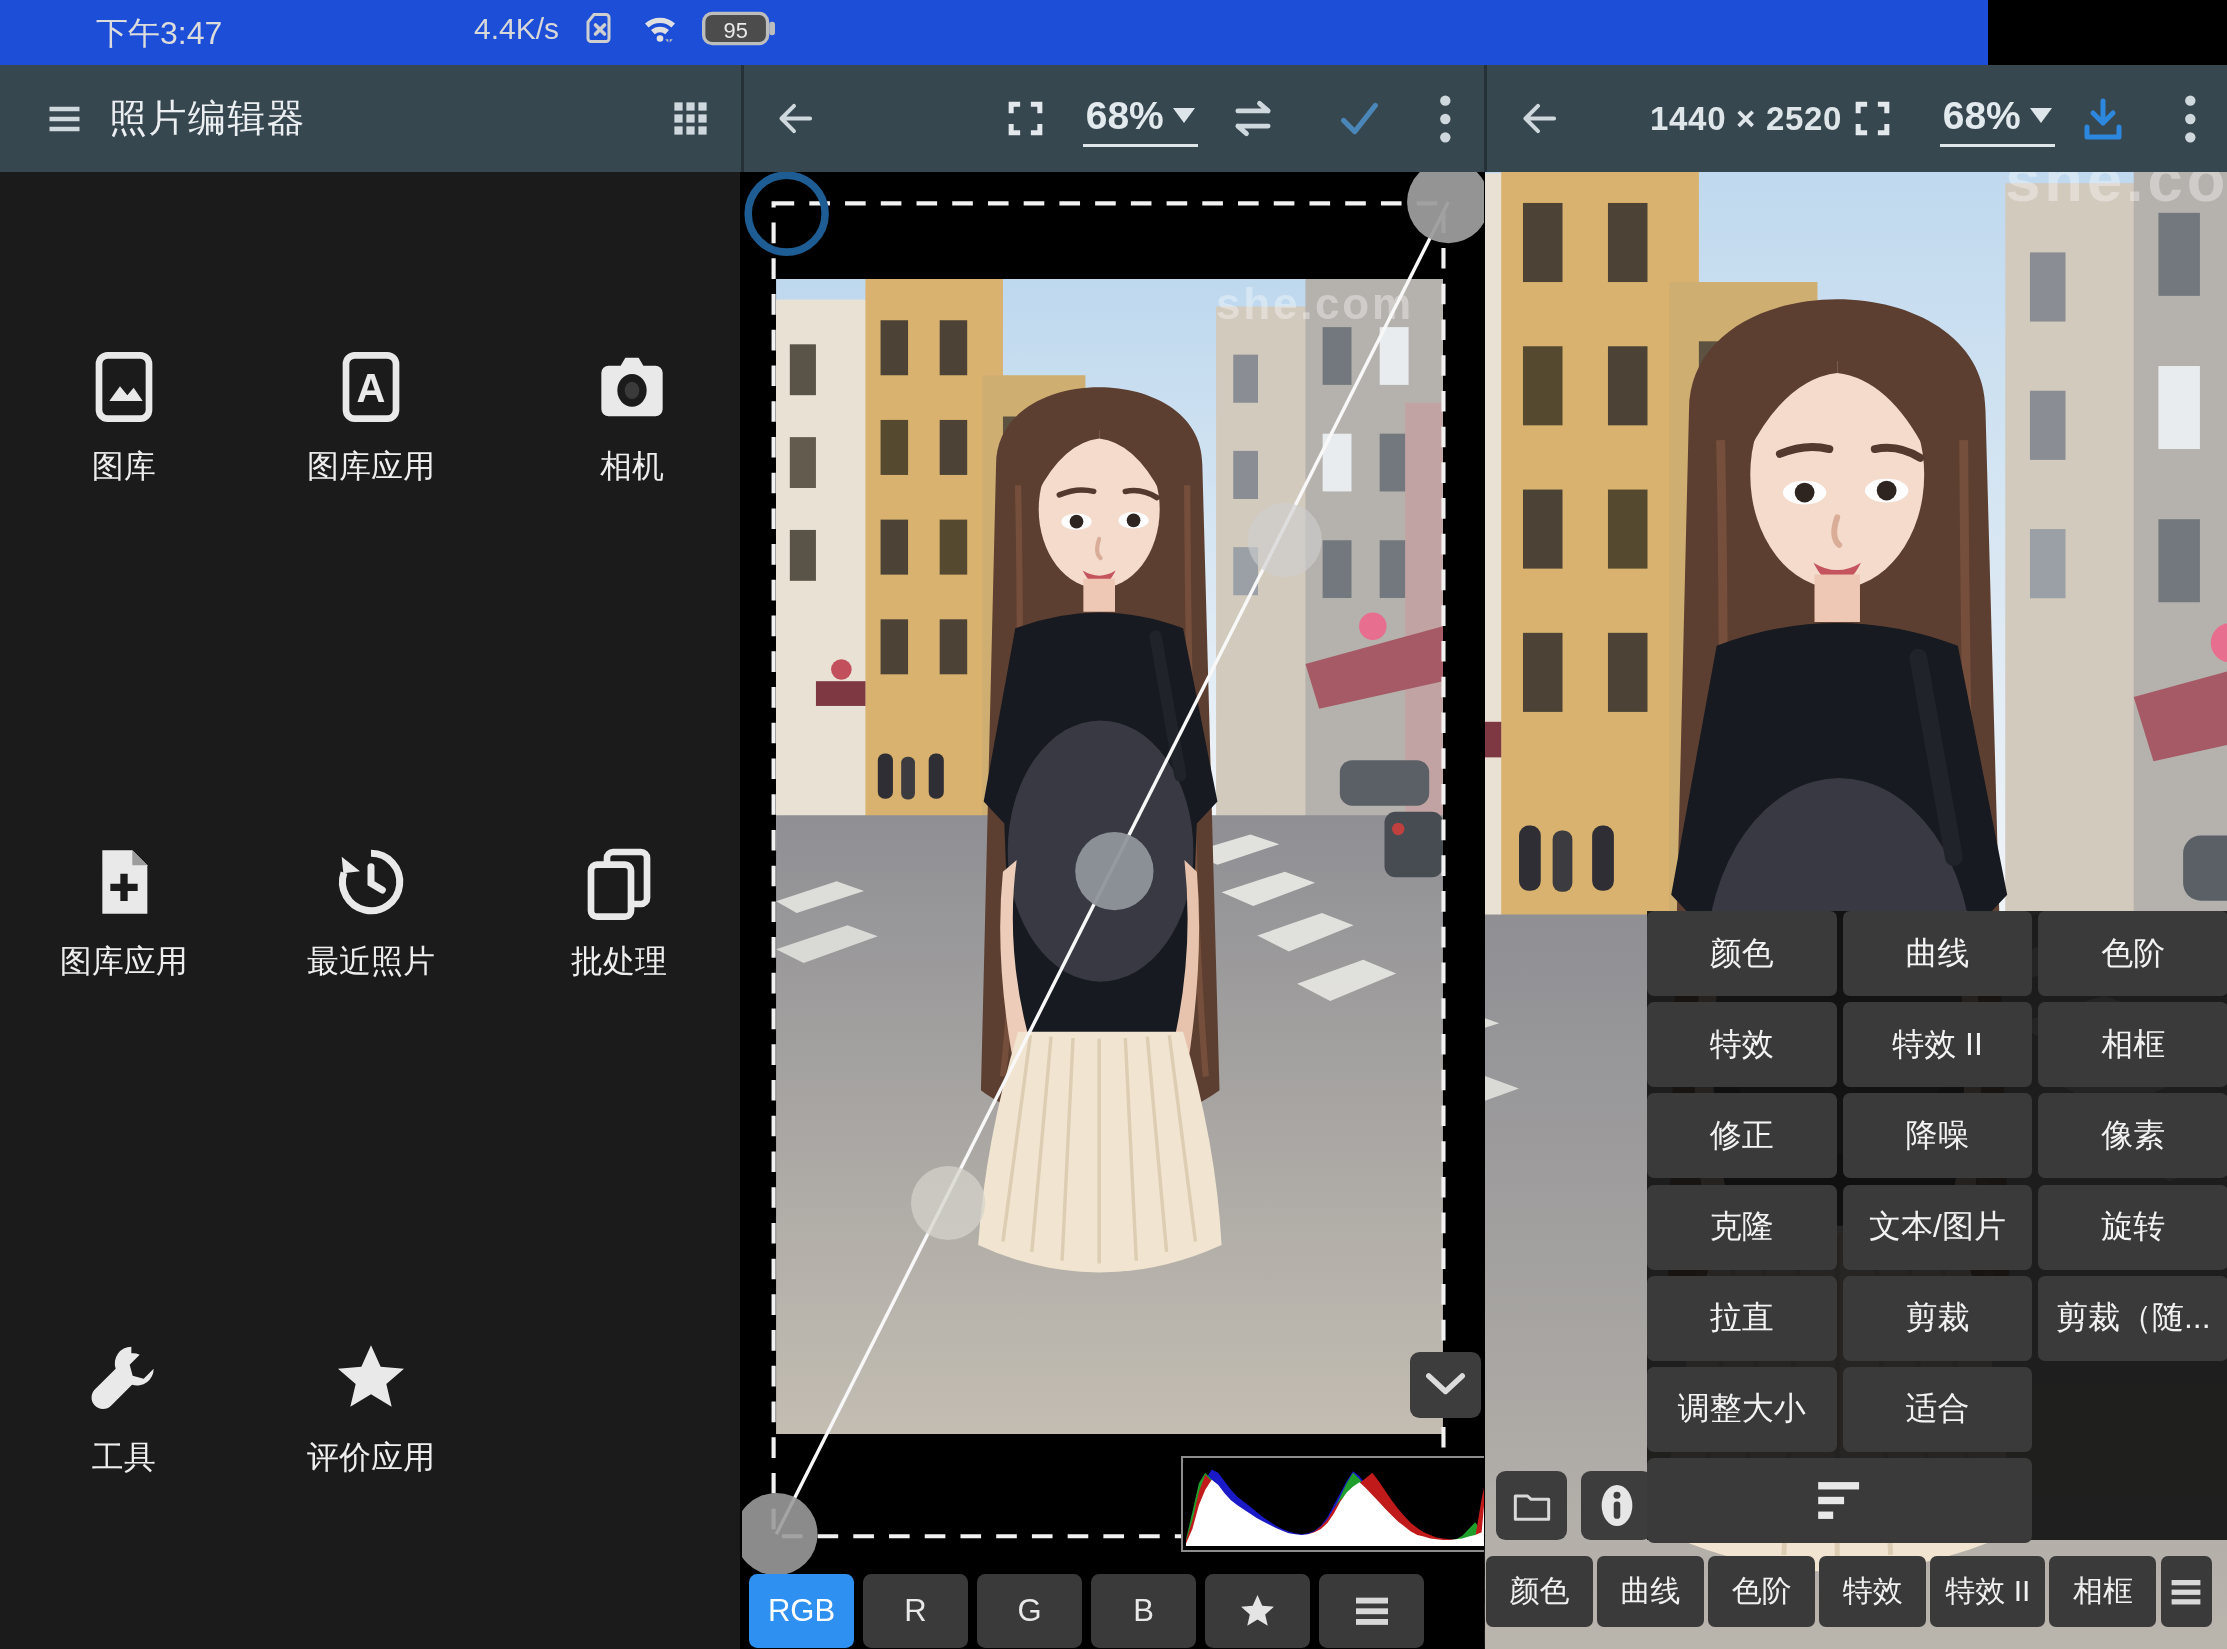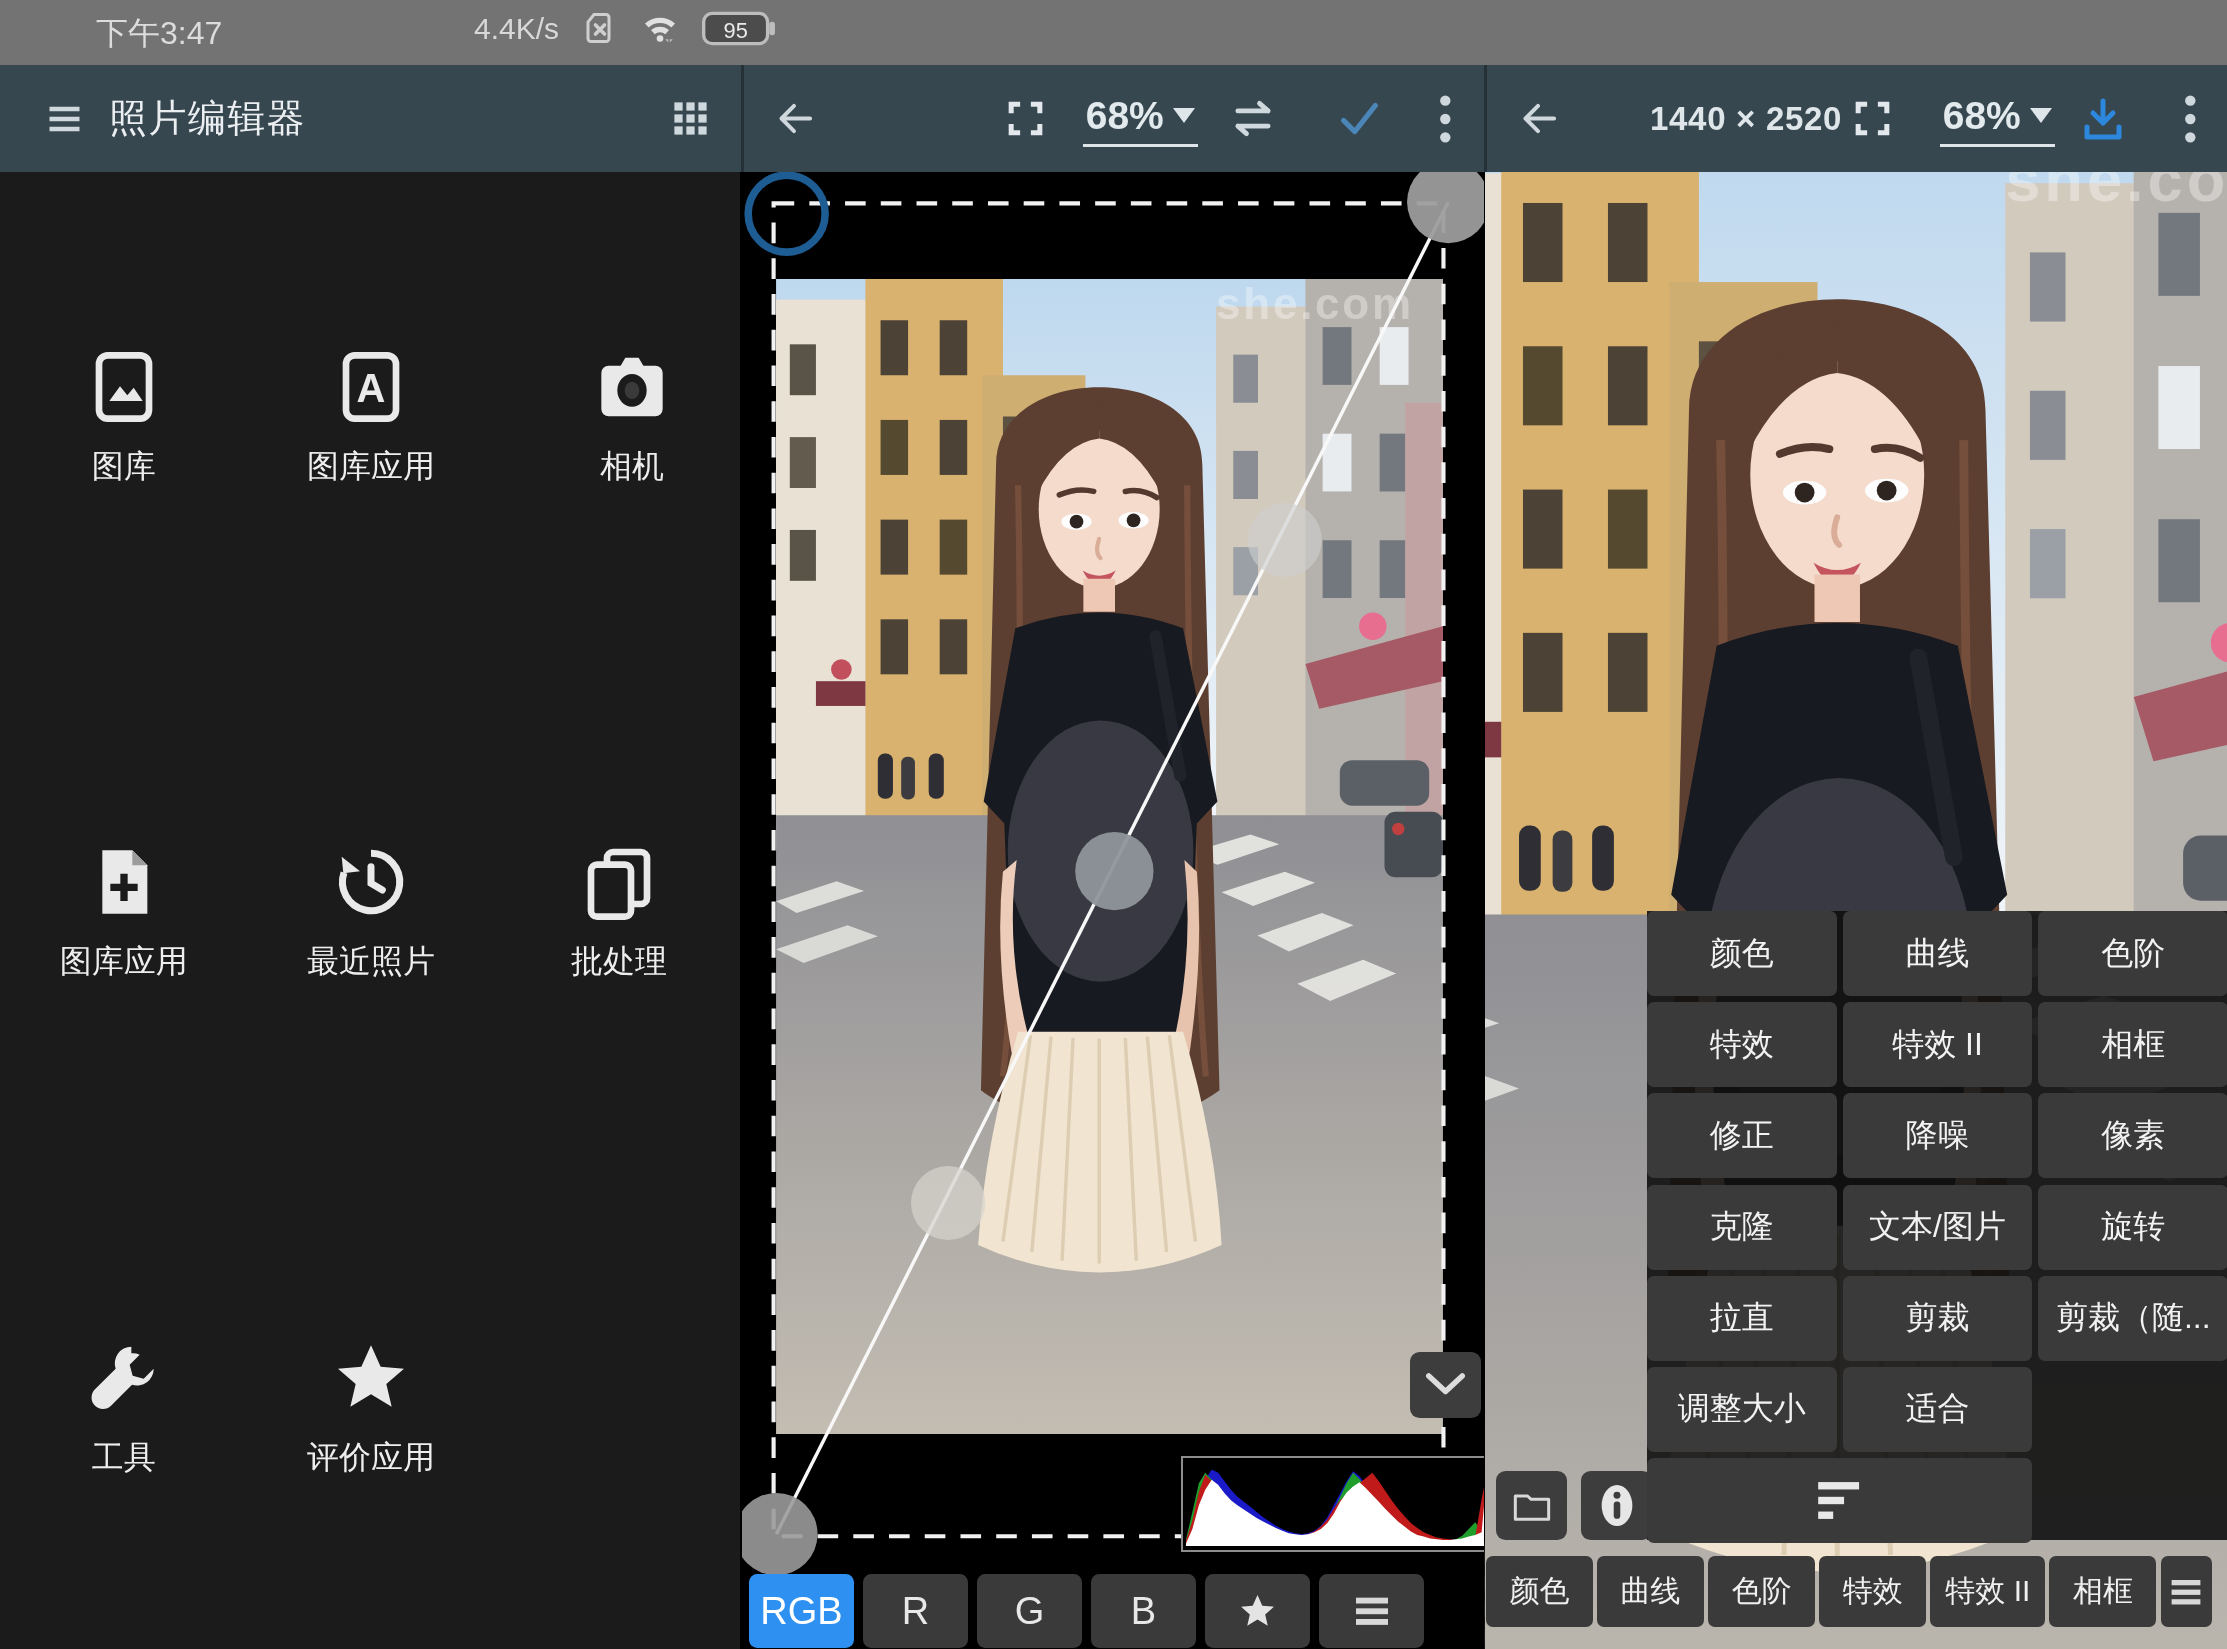--- a/index.html
+++ b/index.html
@@ -1,19 +1,19 @@
 <!DOCTYPE html>
 <html style="font-size:11px"><head>
 <meta charset="utf-8">
 <style>
   html,body{margin:0;padding:0;background:#000;}
   .screen{position:relative;width:2227px;height:1650px;background:#000;overflow:hidden;
           font-family:"Liberation Sans","DejaVu Sans",sans-serif;color:#e8e8e8;}
   
-  .status-bar{position:absolute;left:0;top:0;width:2227px;height:65px;background:#737373;}
+  .status-bar{position:absolute;left:0;top:0;width:1988px;height:65px;background:#1d4ed8;}
   .status-time{position:absolute;left:96px;top:12.4px;font-size:32px;color:#dcdcdc;}
   .status-cluster{position:absolute;left:474px;top:9.6px;display:flex;align-items:center;gap:23px;}
   .status-speed{font-size:30px;color:#d8d8d8;}
   
   .toolbar{position:absolute;left:0;top:65px;width:2227px;height:107px;background:#37474f;}
   .pane-seam{position:absolute;top:65px;width:2.7px;height:107px;background:rgba(0,0,0,.30);}
   .tb{position:absolute;top:65px;height:107px;display:flex;align-items:center;justify-content:center;}
   .tb-title{font-size:38px;color:#eceff1;font-weight:500;letter-spacing:1.4px;}
   .zoom-box{display:flex;align-items:center;gap:9.6px;border-bottom:3.4px solid #dfe6ea;padding:4.1px 2.7px 6.9px 2.7px;}
   .zoom-box .zv{font-size:39px;color:#e3eaee;font-weight:bold;}
@@ -41,21 +41,21 @@
   .menu-overlay{position:absolute;left:162px;top:739px;width:581px;height:629px;
     display:grid;grid-template-columns:repeat(3,1fr);grid-auto-rows:85px;gap:6.2px;
     background:rgba(16,16,16,.90);}
   .menu-btn{background:#3a3a3a;border:none;border-radius:6.9px;color:#f2f2f2;font-size:32px;
     font-family:inherit;display:flex;align-items:center;justify-content:center;cursor:pointer;
     white-space:nowrap;overflow:hidden;}
   .menu-btn.span2{grid-column:span 2;}
   
   .channel-bar{position:absolute;left:749px;top:1574px;display:flex;gap:9px;}
   .chan-btn{width:105px;height:74px;background:#3a3a3a;border:none;border-radius:8.2px;color:#e8e8e8;
-    font-size:38px;font-family:inherit;display:flex;align-items:center;justify-content:center;cursor:pointer;}
+    font-size:31px;font-family:inherit;display:flex;align-items:center;justify-content:center;cursor:pointer;}
   .chan-btn.active{background:#2e90f0;color:#fff;}
   .tools-bar{position:absolute;left:1486px;top:1556px;display:flex;gap:4.1px;}
   .tool-btn{height:71px;background:#3a3a3a;border:none;border-radius:6.9px;color:#f0f0f0;
     font-size:30px;font-family:inherit;display:flex;align-items:center;justify-content:center;cursor:pointer;white-space:nowrap;}
   svg{overflow:visible;}
 </style>
 </head>
 <body>
 
 <svg width="0" height="0" style="position:absolute">

